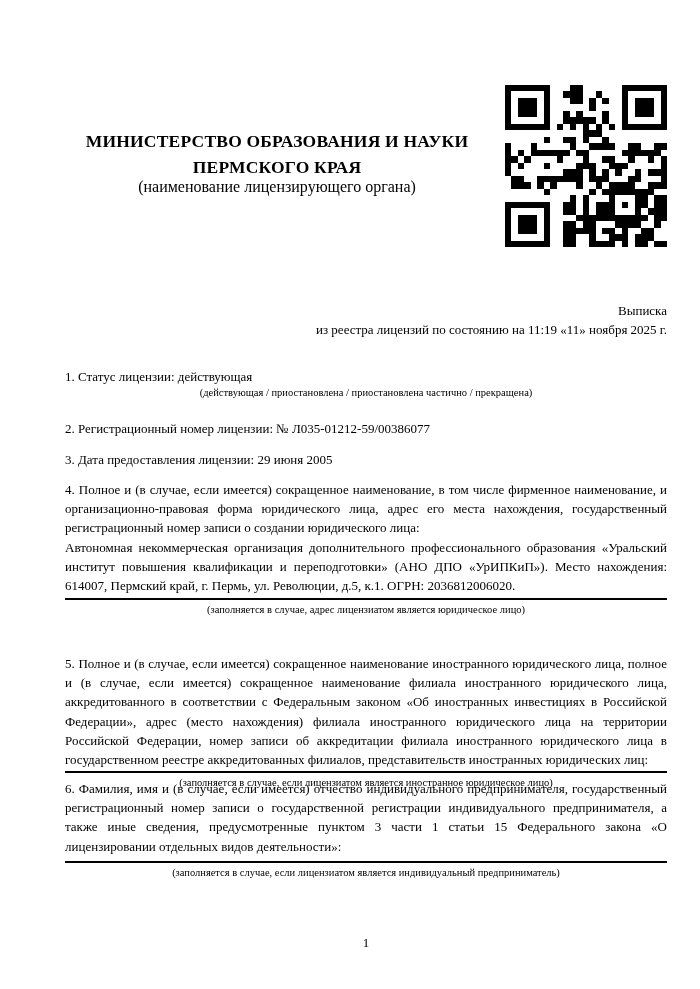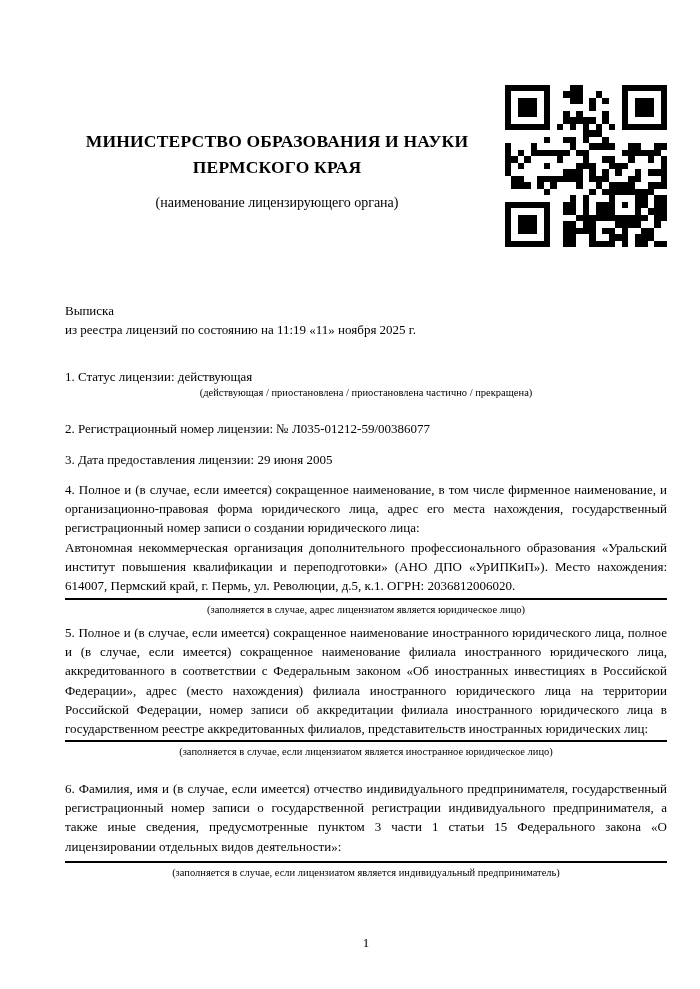--- a/index.html
+++ b/index.html
@@ -19,33 +19,33 @@
   .ministry {
     left: 65px; top: 128px; width: 424px;
     text-align: center;
     font-weight: bold;
     font-size: 17.5px;
     line-height: 26px;
     letter-spacing: 0.2px;
   }
   .ministry-note {
     font-weight: normal;
-    font-size: 14px;
+    font-size: 16px;
     line-height: 14px;
     letter-spacing: 0;
-    margin-top: 16px;
+    margin-top: 0;
   }
 
   
   .qr { left: 505px; top: 85px; width: 162px; height: 162px; }
 
   
   .doc-title {
     left: 65px; top: 301px; width: 602px;
-    text-align: left;
+    text-align: right;
     font-size: 13px;
     line-height: 19px;
   }
 
   
   .item {
     left: 65px; width: 602px;
     font-size: 13px;
     line-height: 19.2px;
   }
@@ -412,21 +412,21 @@
   <div class="abs item" style="top:450px">
     <div class="line-plain">3. Дата предоставления лицензии: 29 июня 2005</div>
   </div>
 
   <div class="abs item" style="top:480px">
     <div class="just">4. Полное и (в случае, если имеется) сокращенное наименование, в том числе фирменное наименование, и организационно-правовая форма юридического лица, адрес его места нахождения, государственный регистрационный номер записи о создании юридического лица:</div>
     <div class="just value-underlined">Автономная некоммерческая организация дополнительного профессионального образования «Уральский институт повышения квалификации и переподготовки» (АНО ДПО «УрИПКиП»). Место нахождения: 614007, Пермский край, г. Пермь, ул. Революции, д.5, к.1. ОГРН: 2036812006020.</div>
     <div class="note" style="margin-top:3px">(заполняется в случае, адрес лицензиатом является юридическое лицо)</div>
   </div>
 
-  <div class="abs item" style="top:623px">
+  <div class="abs item" style="top:654px">
     <div class="just">5. Полное и (в случае, если имеется) сокращенное наименование иностранного юридического лица, полное и (в случае, если имеется) сокращенное наименование филиала иностранного юридического лица, аккредитованного в соответствии с Федеральным законом «Об иностранных инвестициях в Российской Федерации», адрес (место нахождения) филиала иностранного юридического лица на территории Российской Федерации, номер записи об аккредитации филиала иностранного юридического лица в государственном реестре аккредитованных филиалов, представительств иностранных юридических лиц:</div>
     <div class="blank-line blank-sm"></div>
     <div class="note" style="margin-top:3px">(заполняется в случае, если лицензиатом является иностранное юридическое лицо)</div>
   </div>
 
   <div class="abs item" style="top:779px">
     <div class="just">6. Фамилия, имя и (в случае, если имеется) отчество индивидуального предпринимателя, государственный регистрационный номер записи о государственной регистрации индивидуального предпринимателя, а также иные сведения, предусмотренные пунктом 3 части 1 статьи 15 Федерального закона «О лицензировании отдельных видов деятельности»:</div>
     <div class="blank-line blank-md"></div>
     <div class="note" style="margin-top:3px">(заполняется в случае, если лицензиатом является индивидуальный предприниматель)</div>
   </div>

